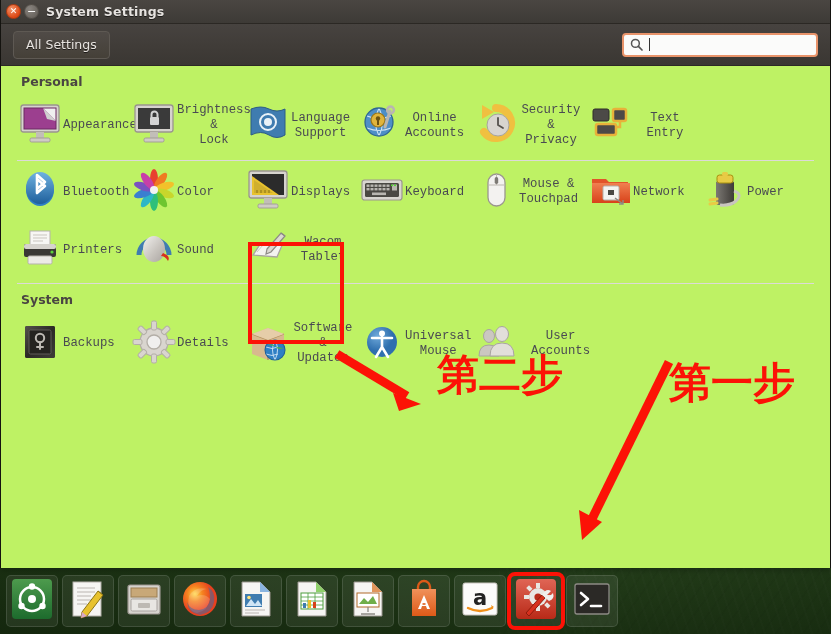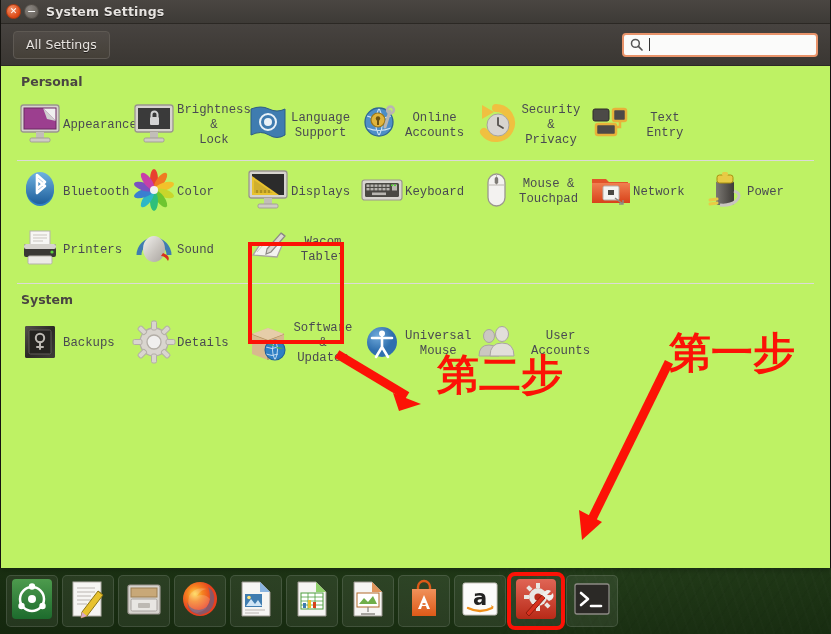--- a/index.html
+++ b/index.html
@@ -508,21 +508,21 @@
             <polygon points="420,338 392,327 398,345" fill="#fc1206"></polygon>
           </g>
 
           <g>
             <line x1="668" y1="296" x2="590" y2="455" stroke="#fc1206" stroke-width="9" stroke-linecap="butt"></line>
             <polygon points="581,474 578,444 601,456" fill="#fc1206"></polygon>
           </g>
         </svg>
 
         <div class="cn" style="left:436px; top:288px;">第二步</div>
-        <div class="cn" style="left:668px; top:266px;">第一步</div>
+        <div class="cn" style="left:668px; top:296px;">第一步</div>
       </div>
     </div>
   </div>
 
   <div class="dock">
     <div id="dockitems" style="display:flex;align-items:center;gap:4px;">
         <div class="dockitem">
           <span><svg width="40" height="40" viewBox="0 0 40 40">
       <rect x="0" y="0" width="40" height="40" rx="4" fill="url(#du)"></rect>
       <defs>

